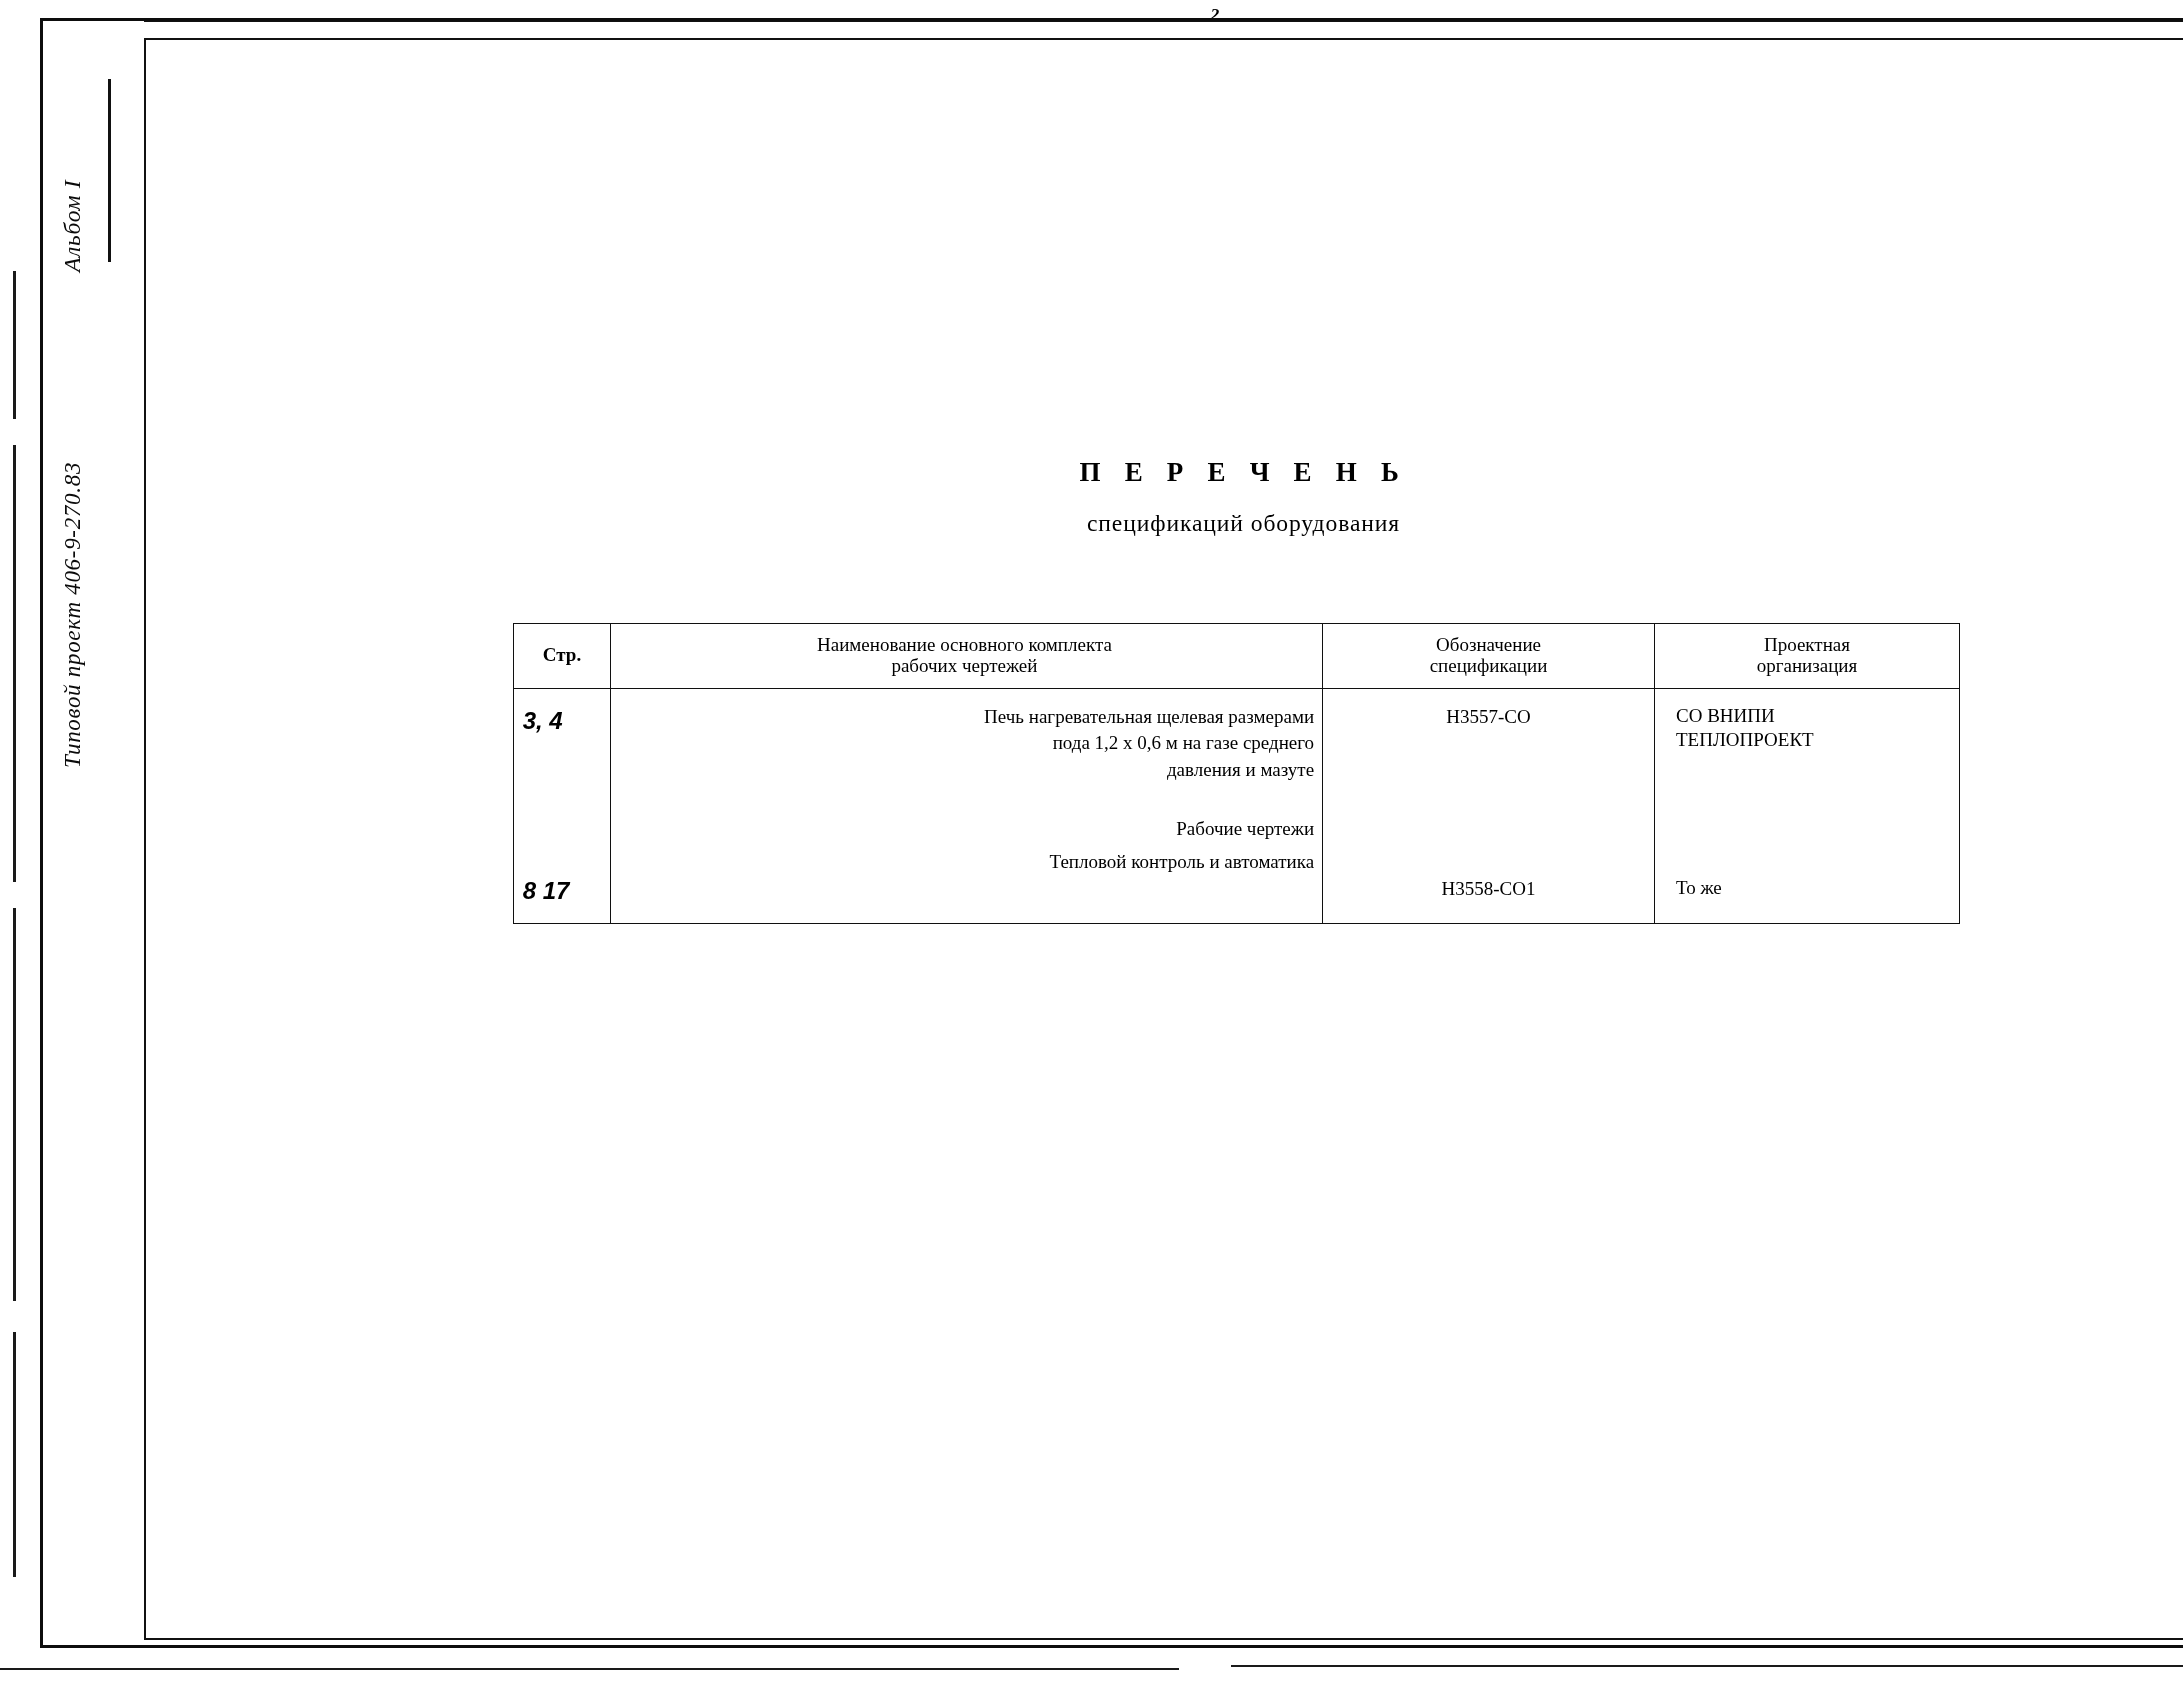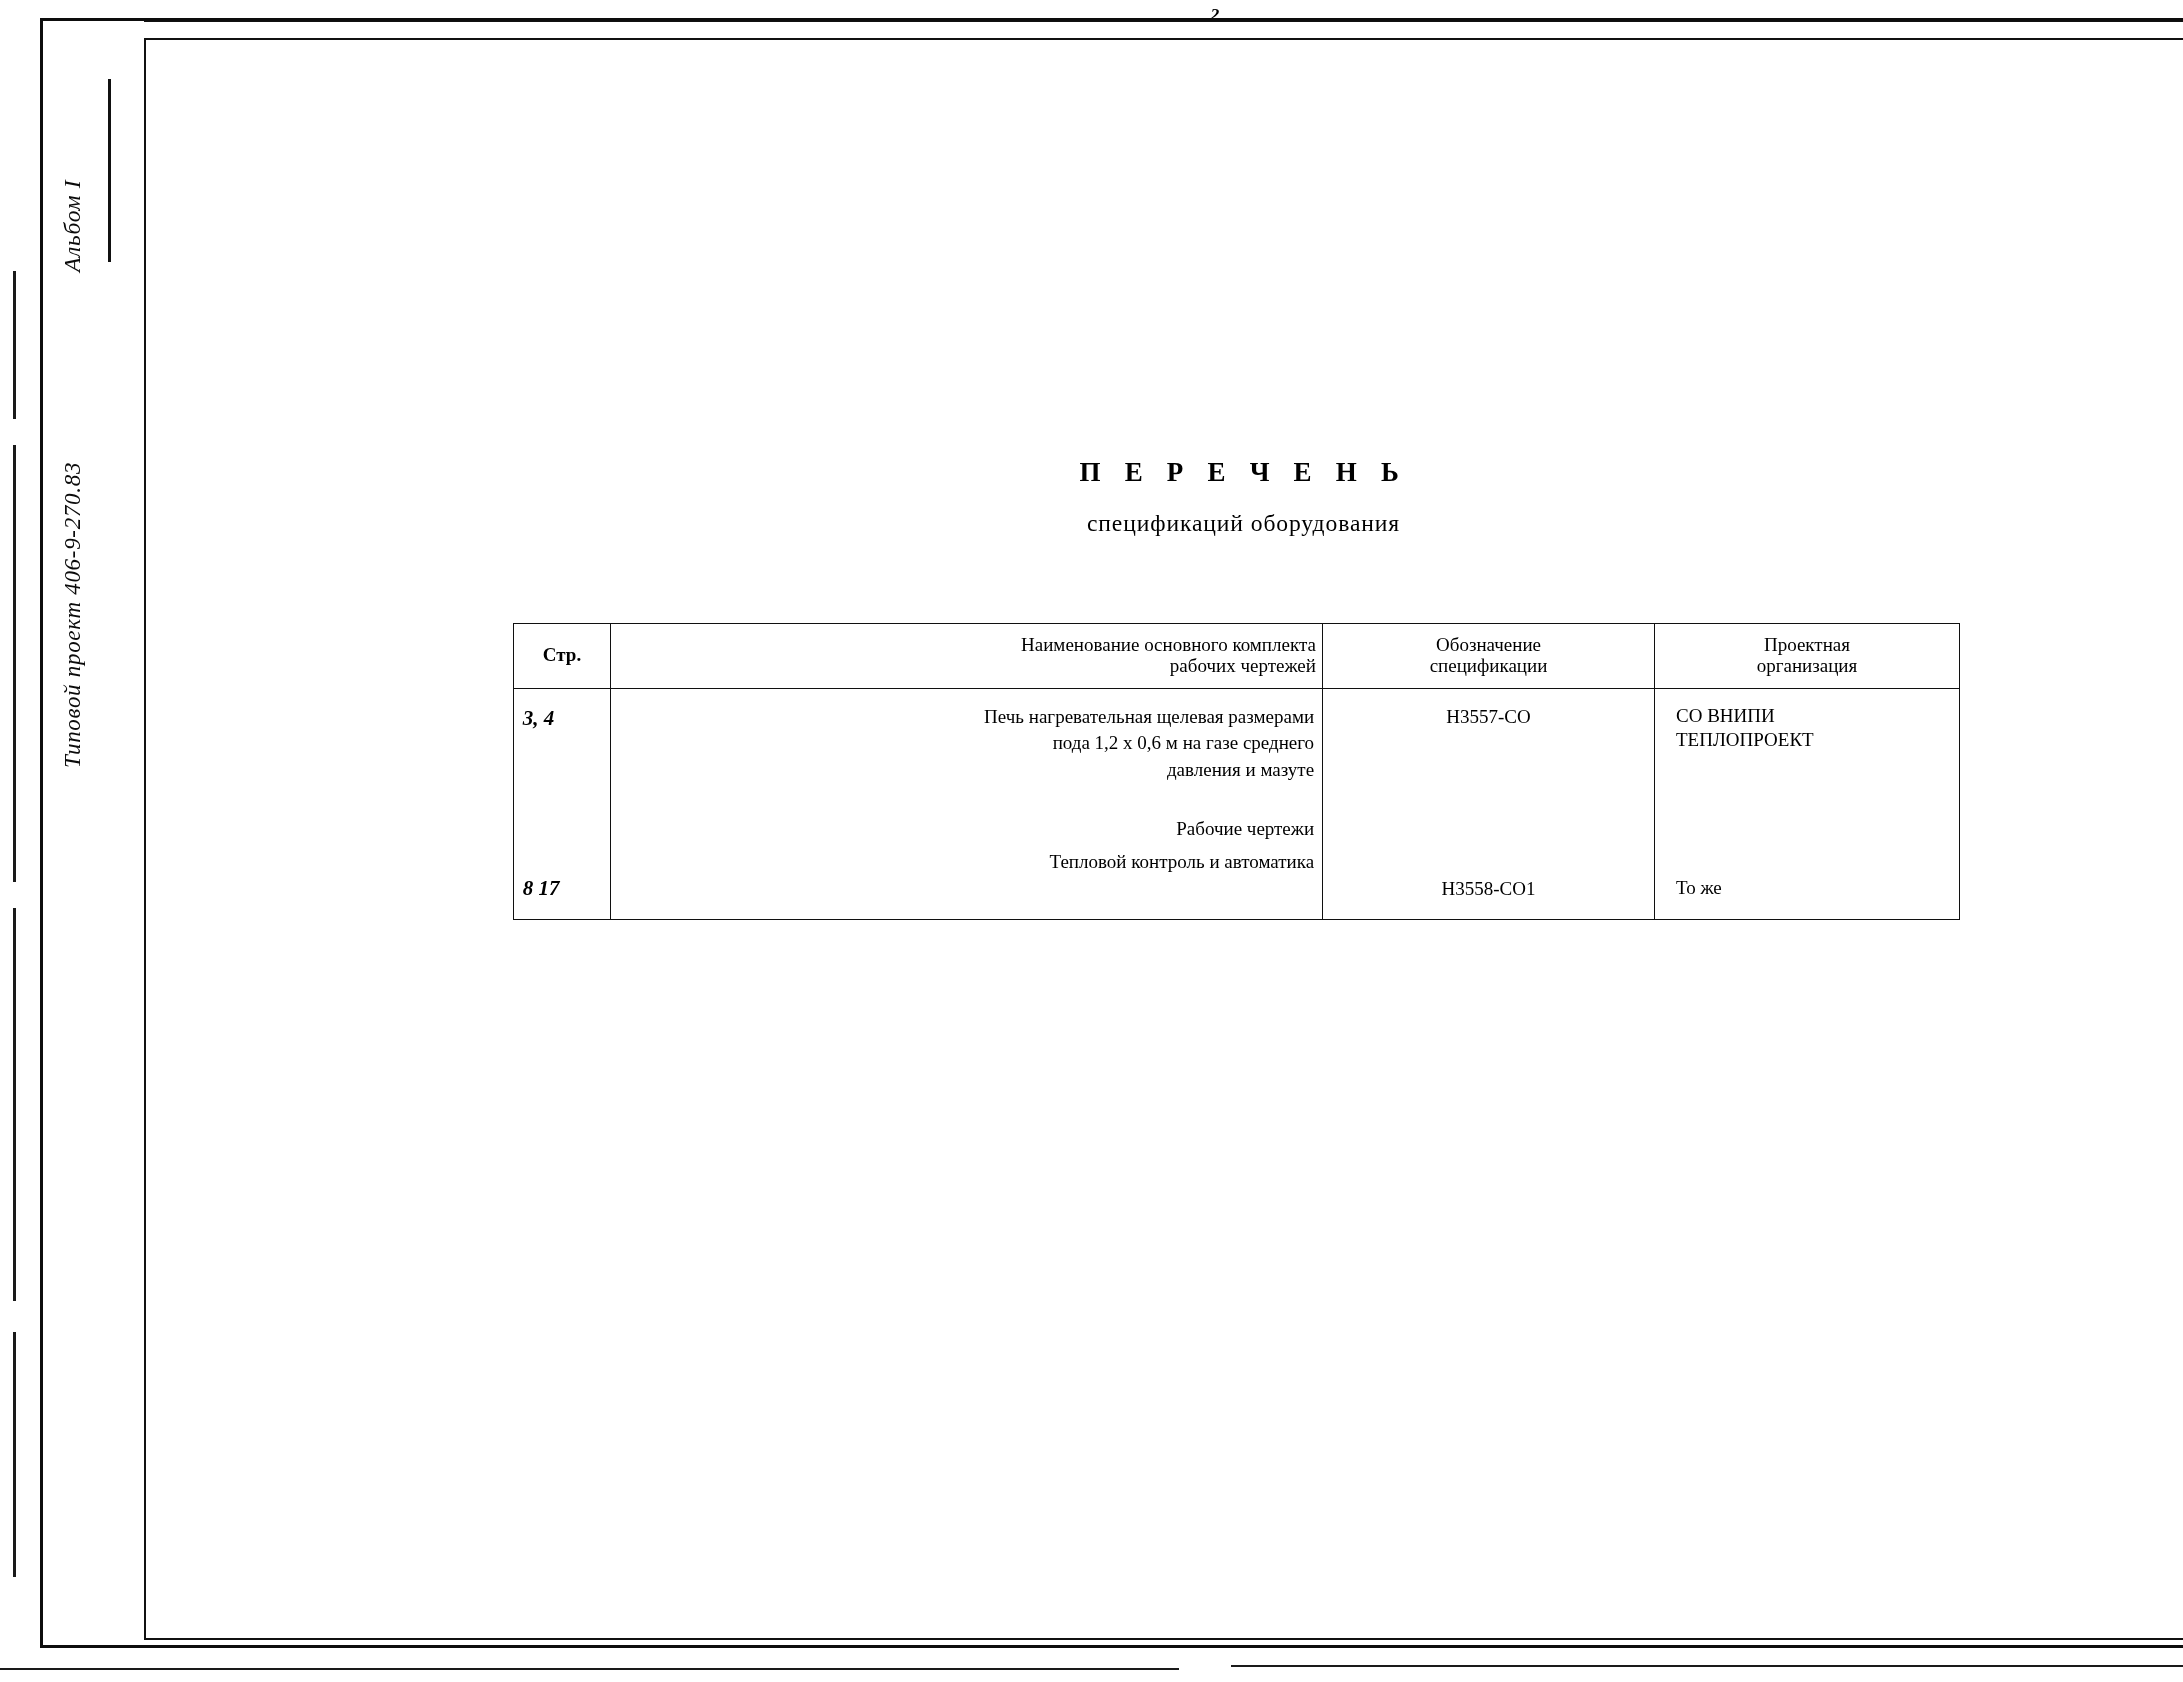--- a/index.html
+++ b/index.html
@@ -138,37 +138,37 @@
     vertical-align: top;
     padding: 0;
   }
   .spec-table .hrow td {
     text-align: center;
     padding: 9.6px 6.1px 11.4px 6.1px;
     font-weight: normal;
     line-height: 1.12;
   }
   .spec-table .hrow td.left {
-    text-align: right;
+    text-align: center;
     padding-left: 2px;
   }
   .col-page   { width: 97px; }
   .col-name   { width: 712px; }
   .col-desig  { width: 332px; }
   .col-org    { width: 305px; }
 
   .cell-body {
     padding: 15px 7.9px 8.7px 7.9px;
     line-height: 1.42;
   }
   .cell-body.pages {
-    font-family: Liberation Serif, serif;
+    font-family: Liberation Sans, sans-serif;
     font-weight: bold;
     font-style: italic;
-    font-size: 21px;
+    font-size: 24px;
     padding-left: 8.7px;
     white-space: nowrap;
   }
   .cell-body.name {
     padding-left: 15px;
     text-align: right;
   }
   .cell-body.center {
     text-align: center;
   }

